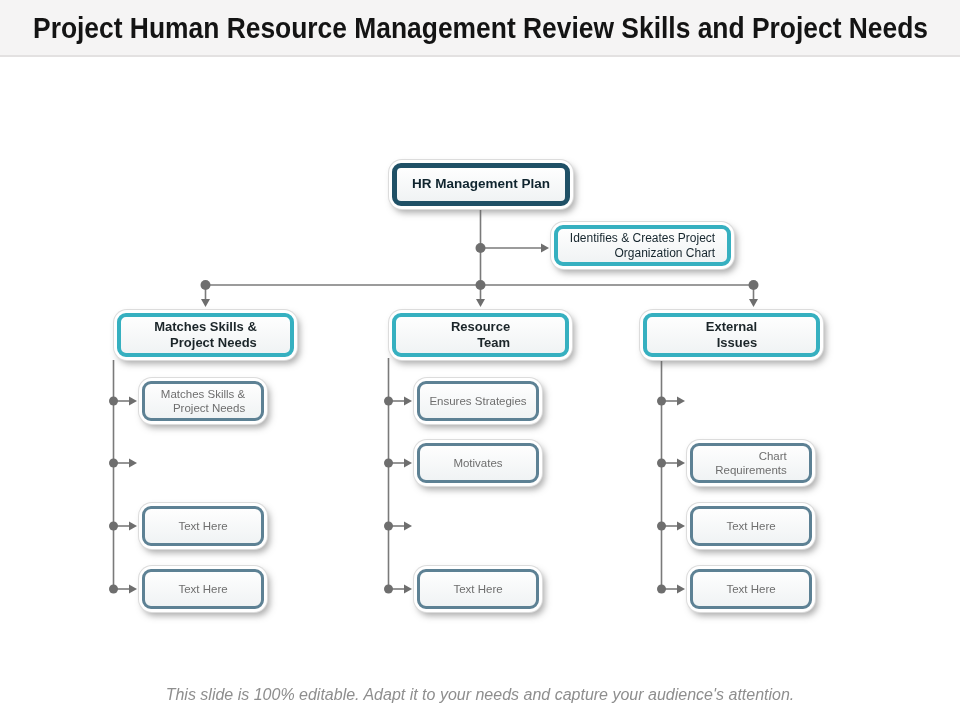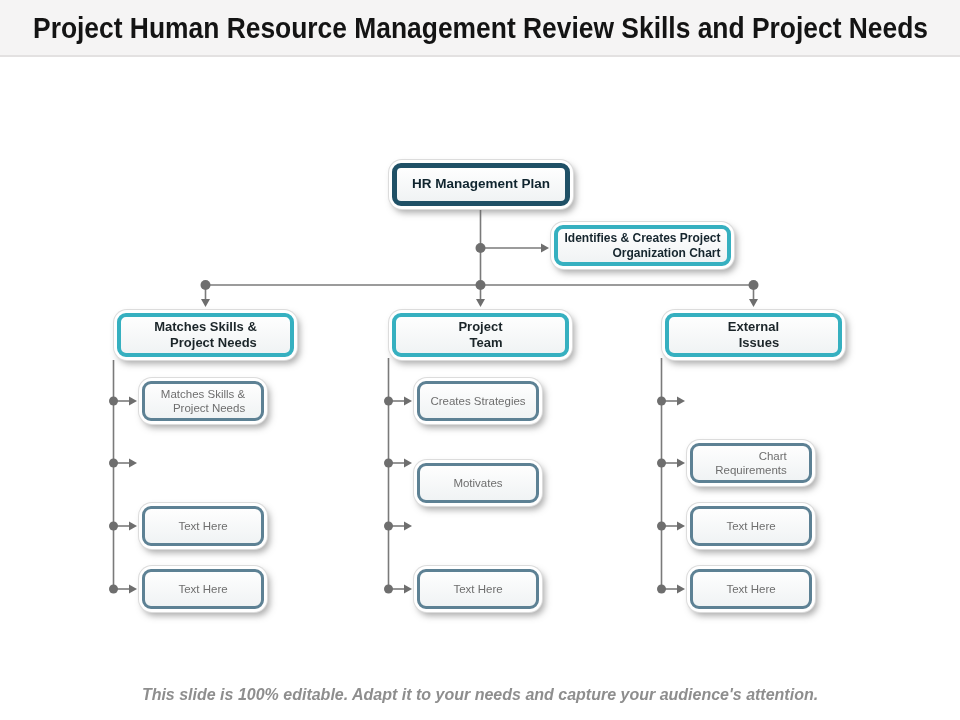--- a/index.html
+++ b/index.html
@@ -25,28 +25,28 @@
     box-shadow:0 0 0 1px #dcdcdc, 3px 4px 6px rgba(95,95,95,0.5);
   }
   .node .inner {
     width:100%; height:100%; border-radius:9px;
     display:flex; align-items:center; justify-content:center;
     text-align:right; white-space:pre-line; line-height:1.25;
     background:linear-gradient(180deg,#fefefe 0%,#f0f3f4 100%);
   }
   .inner.dark  { border:5px solid #1f5066; font-weight:bold; font-size:13.5px; color:#10252f; }
   .inner.teal  { border:4px solid #36b0c0; font-weight:bold; font-size:13px;   color:#1b2529; }
-  .inner.note  { border:4px solid #36b0c0; font-weight:bold; font-size:12px;   color:#16262e; }
+  .inner.note  { border:4px solid #36b0c0; font-weight:normal; font-size:12px;   color:#16262e; }
   .inner.slate { border:3px solid #5d8194; font-weight:normal; font-size:11.5px; color:#6e6e6e; }
   
   svg.connectors { position:absolute; left:0; top:0; pointer-events:none; }
   
   .footer-note {
     position:absolute; left:0; bottom:16px; width:100%; text-align:center;
-    font-style:italic; font-size:16px; color:#8e8e8e;font-weight:bold;
+    font-style:italic; font-size:16px; color:#8e8e8e;
   }
 </style>
 </head>
 <body>
 
 <div class="slide">
 
   <header class="title-band">
     <h1>Project Human Resource Management Review Skills and Project Needs</h1>
   </header>
@@ -118,43 +118,43 @@
   <div class="node" style="left:551px;top:222px;width:183px;height:47px">
     <div class="inner note">Identifies &amp; Creates Project
 Organization Chart</div>
   </div>
 
   <div class="node" style="left:114px;top:310px;width:183px;height:50px">
     <div class="inner teal">Matches Skills &amp;
 Project Needs</div>
   </div>
   <div class="node" style="left:389px;top:310px;width:183px;height:50px">
-    <div class="inner teal">Project
+    <div class="inner teal">Resource
 Team</div>
   </div>
-  <div class="node" style="left:662px;top:310px;width:183px;height:50px">
+  <div class="node" style="left:640px;top:310px;width:183px;height:50px">
     <div class="inner teal">External
 Issues</div>
   </div>
 
   <div class="node" style="left:139px;top:378px;width:128px;height:46px">
     <div class="inner slate">Matches Skills &amp;
 Project Needs</div>
   </div>
   <div class="node" style="left:139px;top:503px;width:128px;height:46px">
     <div class="inner slate">Text Here</div>
   </div>
   <div class="node" style="left:139px;top:566px;width:128px;height:46px">
     <div class="inner slate">Text Here</div>
   </div>
 
   <div class="node" style="left:414px;top:378px;width:128px;height:46px">
-    <div class="inner slate">Creates Strategies</div>
+    <div class="inner slate">Ensures Strategies</div>
   </div>
-  <div class="node" style="left:414px;top:460px;width:128px;height:46px">
+  <div class="node" style="left:414px;top:440px;width:128px;height:46px">
     <div class="inner slate">Motivates</div>
   </div>
   <div class="node" style="left:414px;top:566px;width:128px;height:46px">
     <div class="inner slate">Text Here</div>
   </div>
 
   <div class="node" style="left:687px;top:440px;width:128px;height:46px">
     <div class="inner slate">Chart
 Requirements</div>
   </div>

